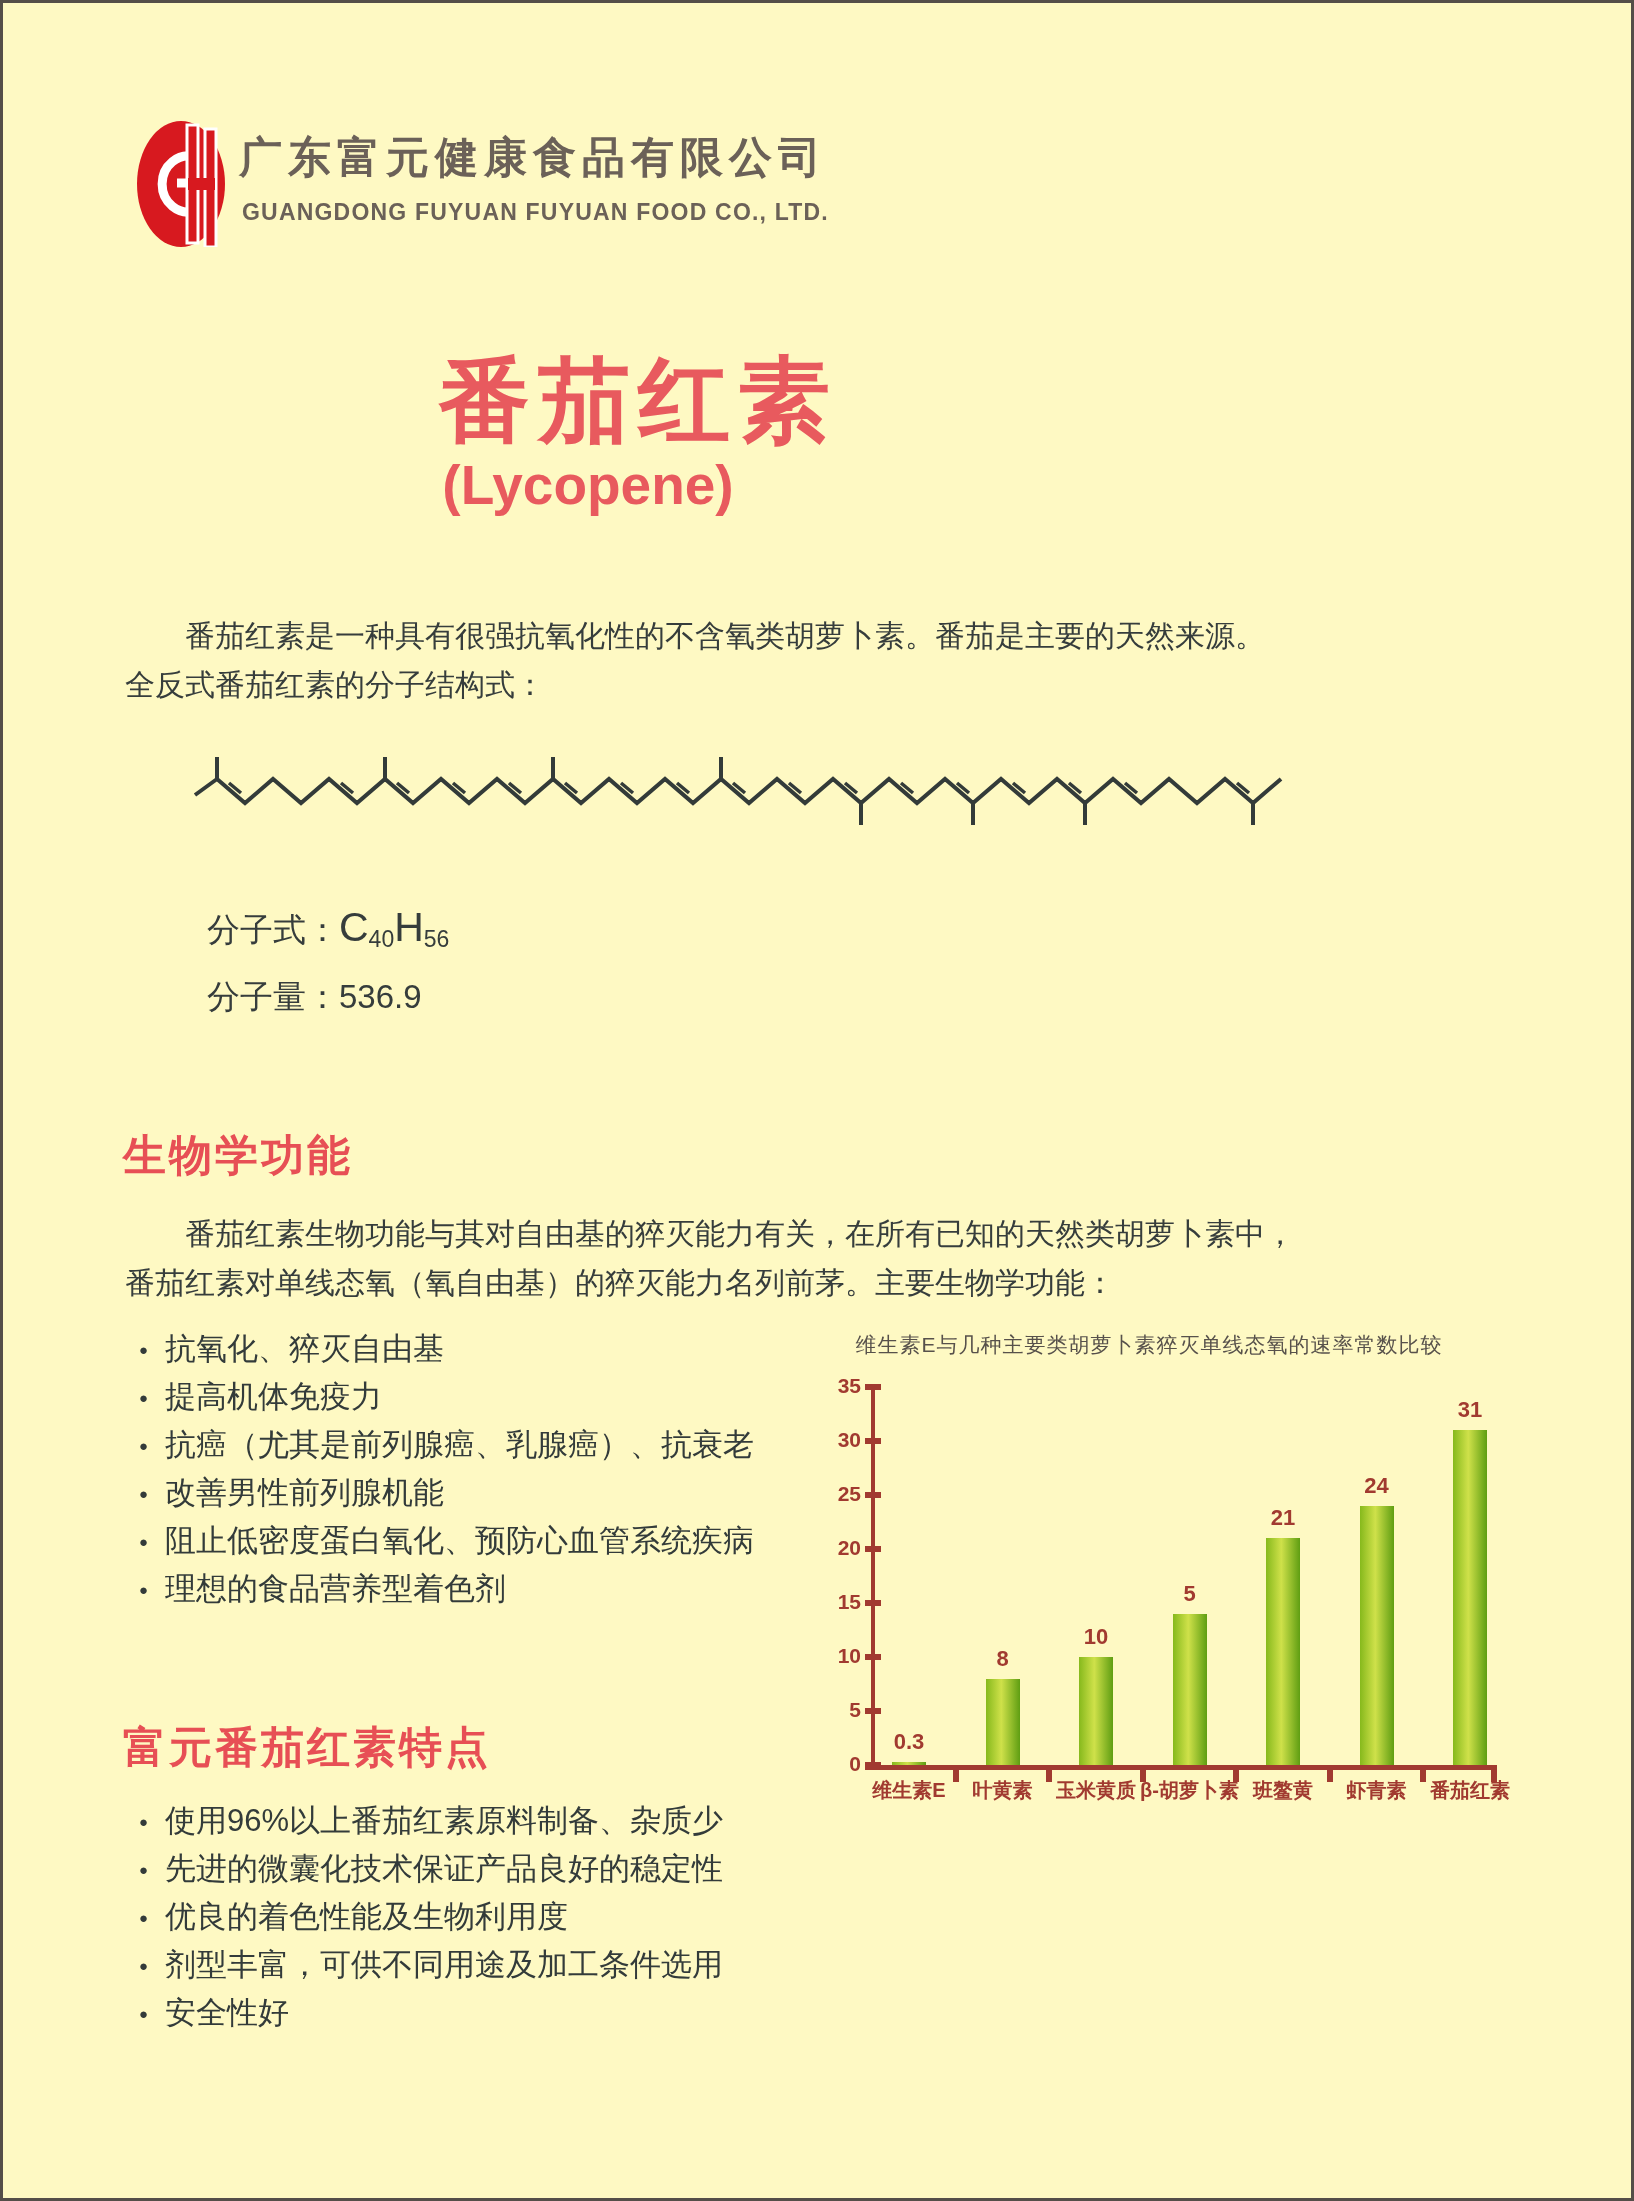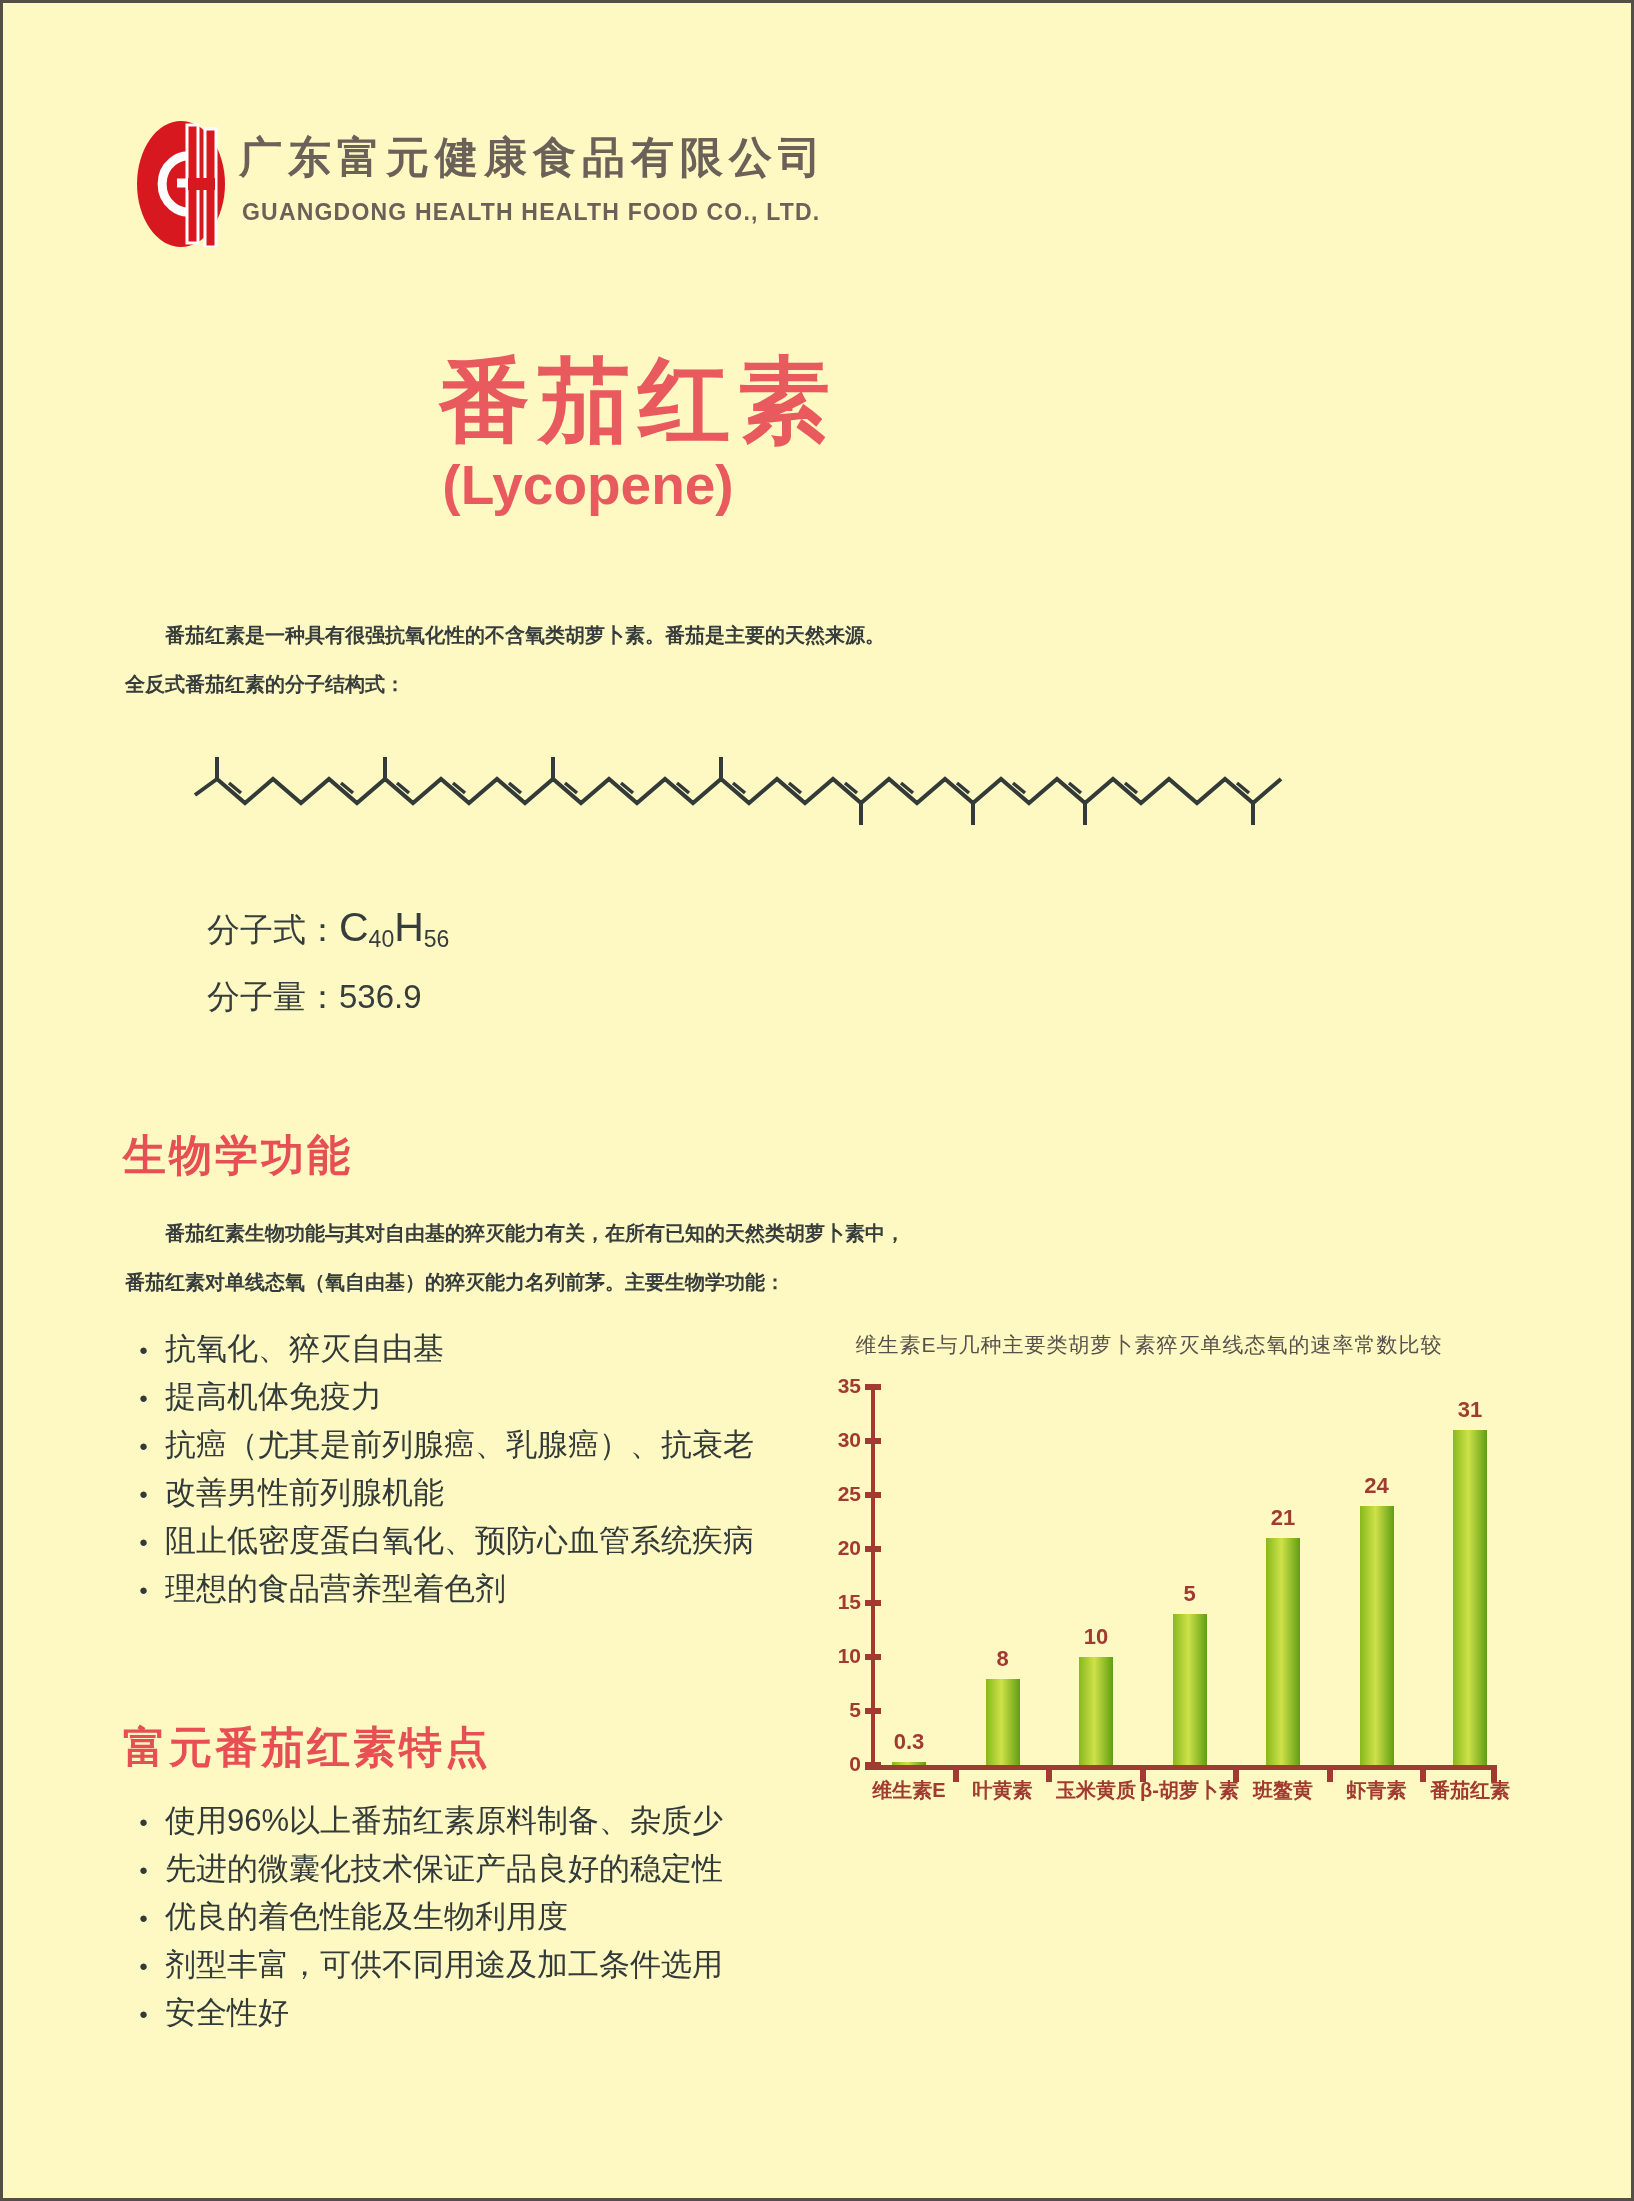--- a/index.html
+++ b/index.html
@@ -10,21 +10,21 @@
   }
   .abs{position:absolute;}
   
   .logo{left:134px;top:118px;width:88px;height:126px;}
   .company-cn{left:236px;top:126px;font-size:43px;font-weight:700;color:#6b6158;letter-spacing:6px;white-space:nowrap;}
   .company-en{left:239px;top:196px;font-size:23px;font-weight:700;color:#6b6158;letter-spacing:1.2px;white-space:nowrap;}
   
   .title{left:0;top:336px;width:1270px;text-align:center;font-size:92px;font-weight:800;color:#e85a5e;letter-spacing:8px;}
   .subtitle{left:0;top:450px;width:1170px;text-align:center;font-size:55px;font-weight:700;color:#e85a5e;}
   
-  .para{font-size:20px;line-height:49px;color:#363d3c;font-weight:700;}
+  .para{font-size:30px;line-height:49px;color:#363d3c;font-weight:400;}
   .indent{text-indent:2em;}
   .intro{left:122px;top:608px;width:1330px;}
   .molecule{left:186px;top:750px;width:1104px;height:78px;}
   .formula-row{left:204px;top:901px;font-size:33px;color:#363d3c;font-weight:500;}
   .formula-row2{left:204px;top:972px;font-size:33px;color:#363d3c;font-weight:500;}
   .f-el{font-size:41px;font-weight:400;}
   .f-sub{font-size:23px;font-weight:400;position:relative;top:6px;}
   
   .sec-heading{font-size:43px;font-weight:800;color:#e74f55;letter-spacing:3px;text-align:center;}
   .heading1{left:120px;top:1124px;}
@@ -57,21 +57,21 @@
     <ellipse cx="44" cy="63" rx="44" ry="63" fill="#d7191f"></ellipse>
     <path d="M 58 36 A 26 28 0 1 0 58 90" fill="none" stroke="#ffffff" stroke-width="9"></path>
     <path d="M 40 62 L 59 62" stroke="#ffffff" stroke-width="9"></path>
     <g fill="#d7191f" stroke="#ffffff" stroke-width="3">
       <rect x="50" y="4" width="11" height="118"></rect>
       <rect x="68" y="8" width="11" height="118"></rect>
       <rect x="51" y="57" width="27" height="12" stroke="none"></rect>
     </g>
   </svg>
   <div class="abs company-cn">广东富元健康食品有限公司</div>
-  <div class="abs company-en">GUANGDONG HEALTH HEALTH FOOD CO., LTD.</div>
+  <div class="abs company-en">GUANGDONG FUYUAN FUYUAN FOOD CO., LTD.</div>
 
   <div class="abs title">番茄红素</div>
   <div class="abs subtitle">(Lycopene)</div>
 
   <div class="abs intro para">
     <div class="indent">番茄红素是一种具有很强抗氧化性的不含氧类胡萝卜素。番茄是主要的天然来源。</div>
     <div>全反式番茄红素的分子结构式：</div>
   </div>
 
   <svg class="abs molecule" viewBox="0 0 1104 78" aria-hidden="true">

